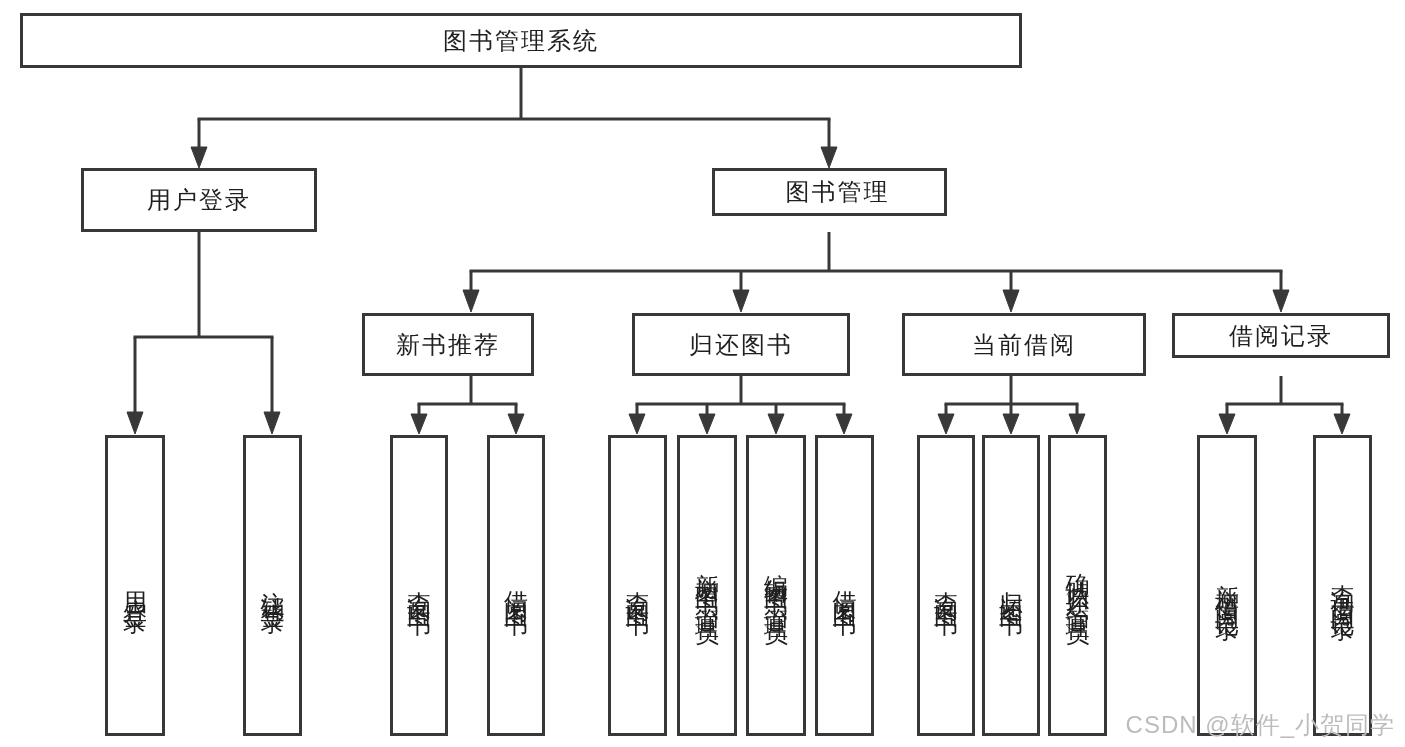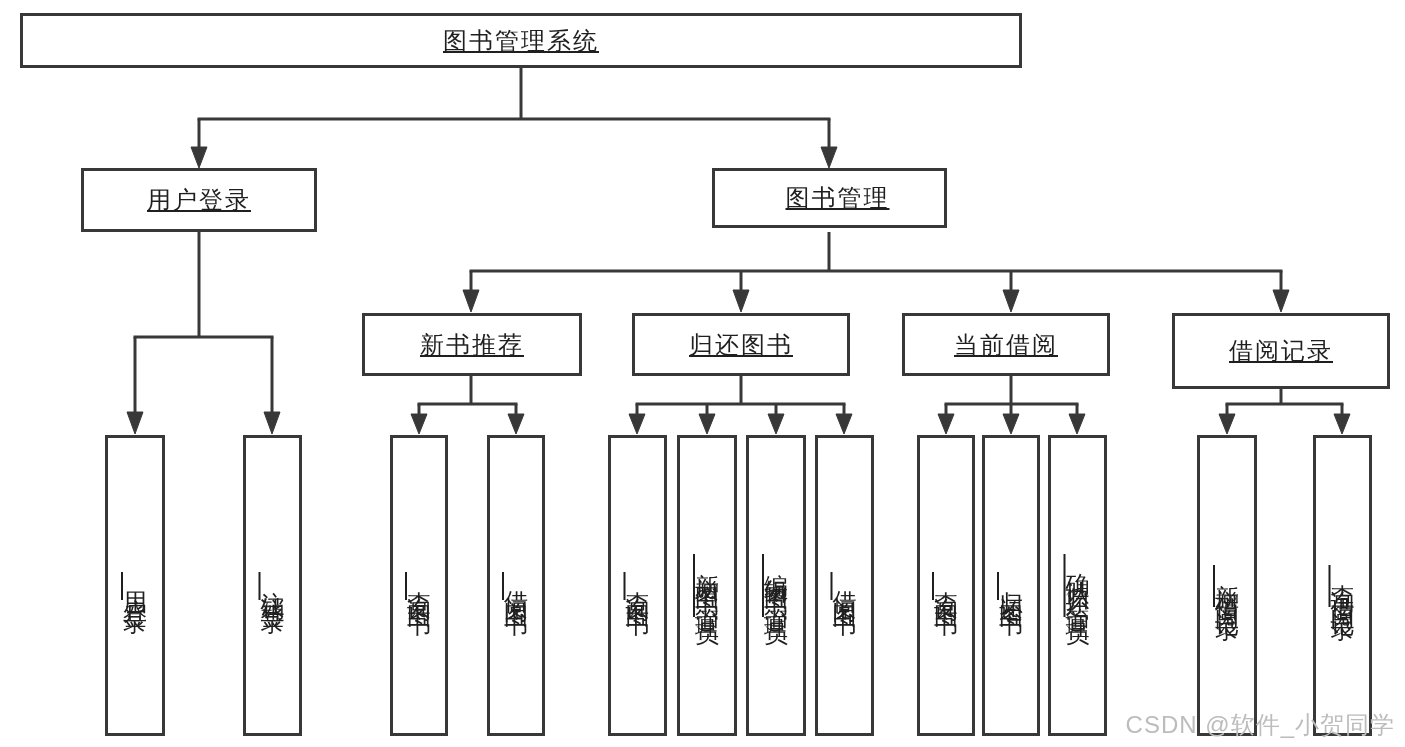--- a/index.html
+++ b/index.html
@@ -28,21 +28,20 @@
   .box {
     position: absolute;
     box-sizing: border-box;
     border: 3px solid var(--line);
     background: var(--box_bg);
     display: flex;
     align-items: center;
     justify-content: center;
     color: var(--text);
     z-index: 1;
-    text-decoration: underline;
   }
   .hlabel {
     font-size: 24px;
     letter-spacing: 2px;
     white-space: nowrap;
   }
   .leaf span {
     writing-mode: vertical-lr;
     text-orientation: mixed;
     font-size: 24px;
@@ -141,34 +140,34 @@
     </g>
   </svg>
 
   <div class="box" style="left:20px; top:13px; width:1002px; height:55px;">
     <span class="hlabel">图书管理系统</span>
   </div>
 
   <div class="box" style="left:81px; top:168px; width:236px; height:64px;">
     <span class="hlabel">用户登录</span>
   </div>
-  <div class="box" style="left:712px; top:168px; width:235px; height:60px;padding-left:16px;">
+  <div class="box" style="left:712px; top:168px; width:235px; height:48px;padding-left:16px;">
     <span class="hlabel">图书管理</span>
   </div>
 
-  <div class="box" style="left:362px; top:313px; width:220px; height:63px;">
+  <div class="box" style="left:362px; top:313px; width:172px; height:63px;">
     <span class="hlabel">新书推荐</span>
   </div>
   <div class="box" style="left:632px; top:313px; width:218px; height:63px;">
     <span class="hlabel">归还图书</span>
   </div>
-  <div class="box" style="left:902px; top:313px; width:208px; height:63px;">
+  <div class="box" style="left:902px; top:313px; width:244px; height:63px;">
     <span class="hlabel">当前借阅</span>
   </div>
-  <div class="box" style="left:1172px; top:313px; width:218px; height:76px;text-align:right;">
+  <div class="box" style="left:1172px; top:313px; width:218px; height:45px;text-align:right;">
     <span class="hlabel">借阅记录</span>
   </div>
 
   <div class="box leaf" style="left:105px; top:435px; width:60px; height:301px;">
     <span>用户登录</span>
   </div>
   <div class="box leaf" style="left:243px; top:435px; width:59px; height:301px;">
     <span>注销登录</span>
   </div>
 

